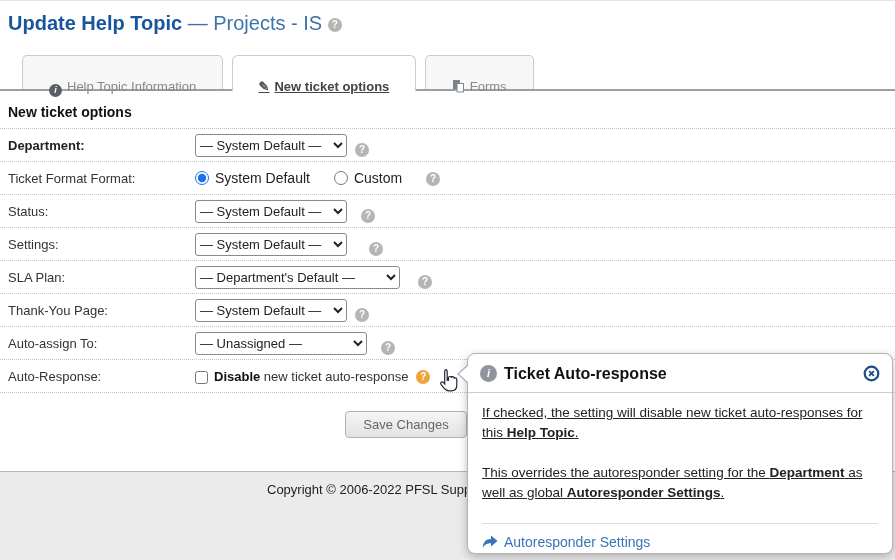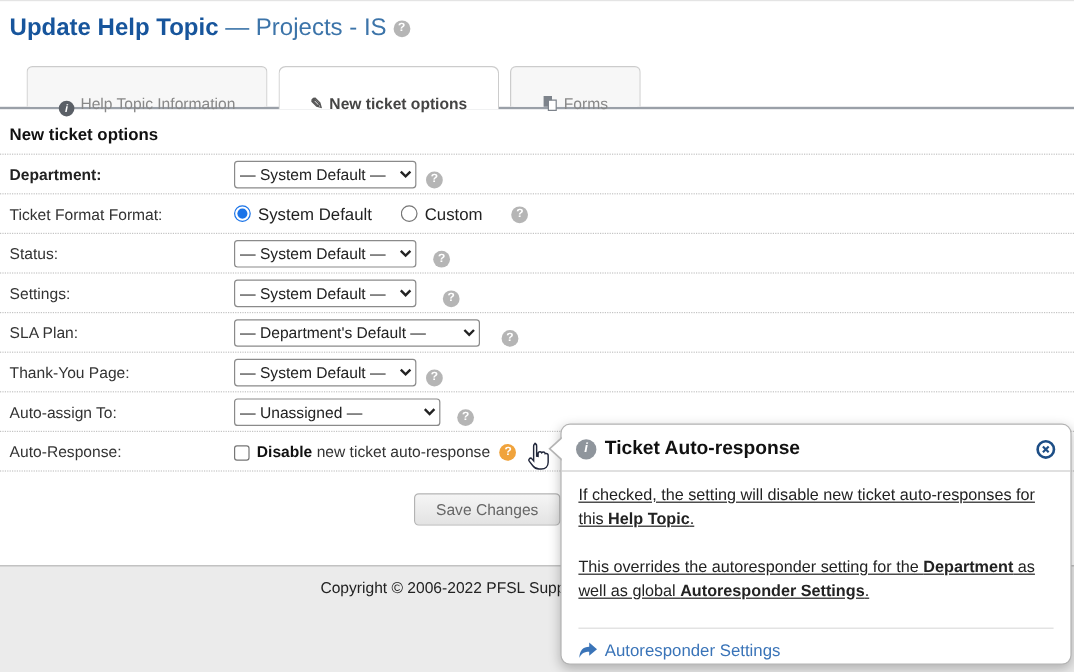--- a/index.html
+++ b/index.html
@@ -17,21 +17,21 @@
   .qicon::before { content:"?"; }
   .qicon.active { background:#f0a33c; }
 
   
   .tabstrip { height:36px; padding-left:22px; border-bottom:2px solid #9aa0a8; }
   .tab { display:inline-block; position:relative; height:34px; margin-right:4px;
     padding:23px 26px 0 26px; font-size:13px; color:#888; background:#f7f7f7;
     border:1px solid #ccc; border-bottom:none; border-radius:5px 5px 0 0;
     cursor:pointer; vertical-align:bottom; }
   .tab.active { background:#fff; color:#444; font-weight:bold; height:36px;
-    margin-bottom:-2px; border-radius:6px 6px 0 0; z-index:2; }
+    margin-bottom:-2px; border-radius:6px 6px 0 0; z-index:2;text-decoration:underline; }
   .iicon { display:inline-block; width:13px; height:13px; border-radius:50%;
     background:#5a5f66; color:#fff; font-size:9px; font-weight:bold; line-height:13px;
     text-align:center; vertical-align:-2px; margin-right:5px; font-style:italic; }
   .iicon::before { content:"i"; }
   .pencil { font-style:normal; margin-right:5px; color:#555; }
   .formsicon { vertical-align:-2px; margin-right:5px; }
 
   
   .section-heading { margin:13px 0 0 8px; padding-bottom:8px; font-size:14px;
     font-weight:bold; color:#111; }
@@ -65,21 +65,21 @@
   
   .tooltip { position:absolute; left:467px; top:352px; width:426px; height:201px;
     background:#fff; border:1px solid #b3b3b3; border-radius:8px;
     box-shadow:0 3px 10px rgba(0,0,0,.25); z-index:10; }
   .tooltip .arrow { position:absolute; left:-11px; top:10px; width:0; height:0;
     border-top:10px solid transparent; border-bottom:10px solid transparent;
     border-right:11px solid #b3b3b3; }
   .tooltip .arrow::after { content:""; position:absolute; left:2px; top:-9px; width:0; height:0;
     border-top:9px solid transparent; border-bottom:9px solid transparent;
     border-right:10px solid #fff; }
-  .tt-head { display:flex; align-items:flex-end; padding:11px 12px 9px 12px;
+  .tt-head { display:flex; align-items:flex-start; padding:11px 12px 9px 12px;
     border-bottom:1px solid #ccc; }
   .tt-head .iicon { width:17px; height:17px; line-height:17px; font-size:11px;
     background:#8f959c; margin-right:7px; }
   .tt-title { font-size:16px; font-weight:bold; color:#111; flex:1; }
   .tt-close { cursor:pointer; line-height:0; }
   .tt-body { padding:10px 14px 0 14px; font-size:13.5px; color:#222; line-height:20px; }
   .tt-body p { margin-bottom:20px;text-decoration:underline; }
   .tt-divider { border-top:1px solid #ddd; margin:0 14px; }
   .tt-link { display:flex; align-items:center; gap:6px; padding:10px 14px;
     color:#3a74b8; font-size:14px; text-decoration:none; cursor:pointer; }

